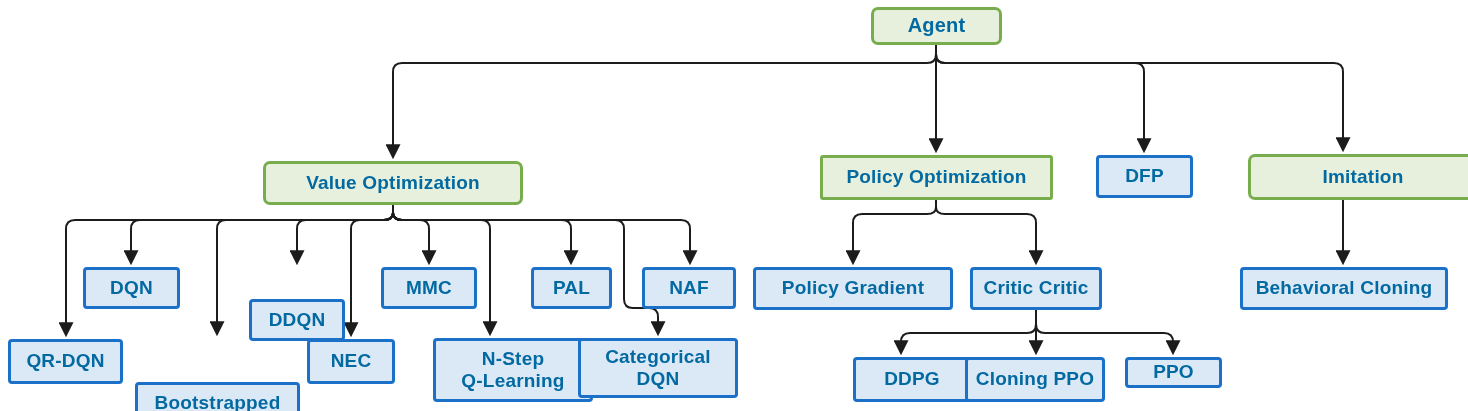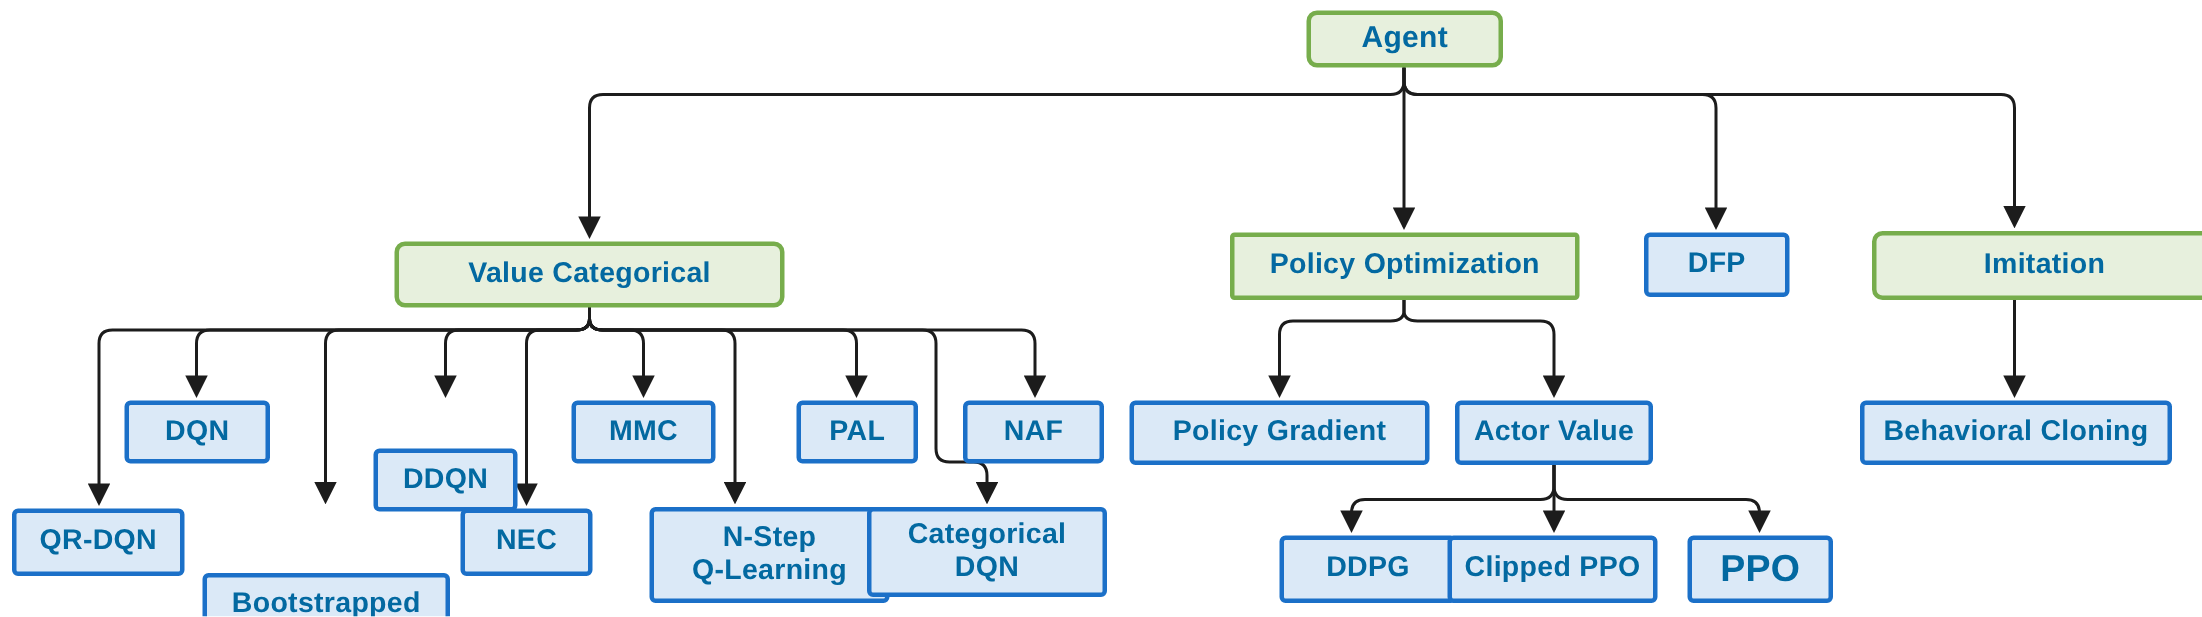--- a/index.html
+++ b/index.html
@@ -70,36 +70,36 @@
       <path class="edge" d="M 393 205 L 393 212.5 Q 393 220 402 220 L 681 220 Q 690 220 690 229 L 690 263" stroke="#1c1c1c" marker-end="url(#arrowhead)"></path>
       <path class="edge" d="M 936 200 L 936 207 Q 936 214 927 214 L 862 214 Q 853 214 853 223 L 853 263" stroke="#1c1c1c" marker-end="url(#arrowhead)"></path>
       <path class="edge" d="M 936 200 L 936 207 Q 936 214 945 214 L 1027 214 Q 1036 214 1036 223 L 1036 263" stroke="#1c1c1c" marker-end="url(#arrowhead)"></path>
       <path class="edge" d="M 1036 310 L 1036 324 Q 1036 333 1027 333 L 910 333 Q 901 333 901 342 L 901 353" stroke="#1c1c1c" marker-end="url(#arrowhead)"></path>
       <path class="edge" d="M 1036 310 L 1036 353" stroke="#1c1c1c" marker-end="url(#arrowhead)"></path>
       <path class="edge" d="M 1036 310 L 1036 324 Q 1036 333 1045 333 L 1164 333 Q 1173 333 1173 342 L 1173 353" stroke="#1c1c1c" marker-end="url(#arrowhead)"></path>
       <path class="edge" d="M 1343 200 L 1343 263" stroke="#1c1c1c" marker-end="url(#arrowhead)"></path>
     </svg>
 
 <div class="node category" style="left: 871px; top: 7px; width: 131px; height: 38px; background: rgb(231, 240, 221); border-color: rgb(119, 173, 76); border-radius: 7px; font-size: 20px;"><span>Agent</span></div>
-    <div class="node category" style="left: 263px; top: 161px; width: 260px; height: 44px; background: rgb(231, 240, 221); border-color: rgb(119, 173, 76); border-radius: 7px; font-size: 19px;"><span>Value Categorical</span></div>
+    <div class="node category" style="left: 263px; top: 161px; width: 260px; height: 44px; background: rgb(231, 240, 221); border-color: rgb(119, 173, 76); border-radius: 7px; font-size: 19px;"><span>Value Optimization</span></div>
     <div class="node category" style="left: 820px; top: 155px; width: 233px; height: 45px; background: rgb(231, 240, 221); border-color: rgb(119, 173, 76); border-radius: 3px; font-size: 19px;"><span>Policy Optimization</span></div>
     <div class="node algorithm" style="left: 1096px; top: 155px; width: 97px; height: 43px; background: rgb(219, 233, 247); border-color: rgb(27, 112, 200); border-radius: 4px; font-size: 19px;"><span>DFP</span></div>
     <div class="node category" style="left: 1228px; top: 154px; width: 230px; height: 46px; background: rgb(231, 240, 221); border-color: rgb(119, 173, 76); border-radius: 7px; font-size: 19px; margin-left: 20px;"><span>Imitation</span></div>
     <div class="node algorithm" style="left: 83px; top: 267px; width: 97px; height: 42px; background: rgb(219, 233, 247); border-color: rgb(27, 112, 200); border-radius: 4px; font-size: 19px;"><span>DQN</span></div>
     <div class="node algorithm" style="left: 249px; top: 267px; width: 96px; height: 42px; background: rgb(219, 233, 247); border-color: rgb(27, 112, 200); border-radius: 4px; font-size: 19px; margin-top: 32px;"><span>DDQN</span></div>
     <div class="node algorithm" style="left: 381px; top: 267px; width: 96px; height: 42px; background: rgb(219, 233, 247); border-color: rgb(27, 112, 200); border-radius: 4px; font-size: 19px;"><span>MMC</span></div>
     <div class="node algorithm" style="left: 531px; top: 267px; width: 81px; height: 42px; background: rgb(219, 233, 247); border-color: rgb(27, 112, 200); border-radius: 4px; font-size: 19px;"><span>PAL</span></div>
     <div class="node algorithm" style="left: 642px; top: 267px; width: 94px; height: 42px; background: rgb(219, 233, 247); border-color: rgb(27, 112, 200); border-radius: 4px; font-size: 19px;"><span>NAF</span></div>
     <div class="node algorithm" style="left: 753px; top: 267px; width: 200px; height: 43px; background: rgb(219, 233, 247); border-color: rgb(27, 112, 200); border-radius: 4px; font-size: 19px;"><span>Policy Gradient</span></div>
-    <div class="node algorithm" style="left: 970px; top: 267px; width: 132px; height: 43px; background: rgb(219, 233, 247); border-color: rgb(27, 112, 200); border-radius: 4px; font-size: 19px;"><span>Actor Value</span></div>
+    <div class="node algorithm" style="left: 970px; top: 267px; width: 132px; height: 43px; background: rgb(219, 233, 247); border-color: rgb(27, 112, 200); border-radius: 4px; font-size: 19px;"><span>Critic Critic</span></div>
     <div class="node algorithm" style="left: 1240px; top: 267px; width: 208px; height: 43px; background: rgb(219, 233, 247); border-color: rgb(27, 112, 200); border-radius: 4px; font-size: 19px;"><span>Behavioral Cloning</span></div>
     <div class="node algorithm" style="left: 8px; top: 339px; width: 115px; height: 45px; background: rgb(219, 233, 247); border-color: rgb(27, 112, 200); border-radius: 4px; font-size: 19px;"><span>QR-DQN</span></div>
     <div class="node algorithm" style="left: 135px; top: 338px; width: 165px; height: 64px; background: rgb(219, 233, 247); border-color: rgb(27, 112, 200); border-radius: 4px; font-size: 19px; margin-top: 44px;"><span>Bootstrapped
 DQN</span></div>
     <div class="node algorithm" style="left: 307px; top: 339px; width: 88px; height: 45px; background: rgb(219, 233, 247); border-color: rgb(27, 112, 200); border-radius: 4px; font-size: 19px;"><span>NEC</span></div>
     <div class="node algorithm" style="left: 433px; top: 338px; width: 160px; height: 64px; background: rgb(219, 233, 247); border-color: rgb(27, 112, 200); border-radius: 4px; font-size: 19px;"><span>N-Step
 Q-Learning</span></div>
     <div class="node algorithm" style="left: 578px; top: 338px; width: 160px; height: 60px; background: rgb(219, 233, 247); border-color: rgb(27, 112, 200); border-radius: 4px; font-size: 19px;"><span>Categorical
 DQN</span></div>
     <div class="node algorithm" style="left: 853px; top: 357px; width: 118px; height: 45px; background: rgb(219, 233, 247); border-color: rgb(27, 112, 200); border-radius: 4px; font-size: 19px;"><span>DDPG</span></div>
-    <div class="node algorithm" style="left: 965px; top: 357px; width: 140px; height: 45px; background: rgb(219, 233, 247); border-color: rgb(27, 112, 200); border-radius: 4px; font-size: 19px;"><span>Clipped PPO</span></div>
-    <div class="node algorithm" style="left: 1125px; top: 357px; width: 97px; height: 45px; background: rgb(219, 233, 247); border-color: rgb(27, 112, 200); border-radius: 4px; font-size: 25px;"><span>PPO</span></div>
+    <div class="node algorithm" style="left: 965px; top: 357px; width: 140px; height: 45px; background: rgb(219, 233, 247); border-color: rgb(27, 112, 200); border-radius: 4px; font-size: 19px;"><span>Cloning PPO</span></div>
+    <div class="node algorithm" style="left: 1125px; top: 357px; width: 97px; height: 31px; background: rgb(219, 233, 247); border-color: rgb(27, 112, 200); border-radius: 4px; font-size: 19px;"><span>PPO</span></div>
   </div>
 
 </body></html>

